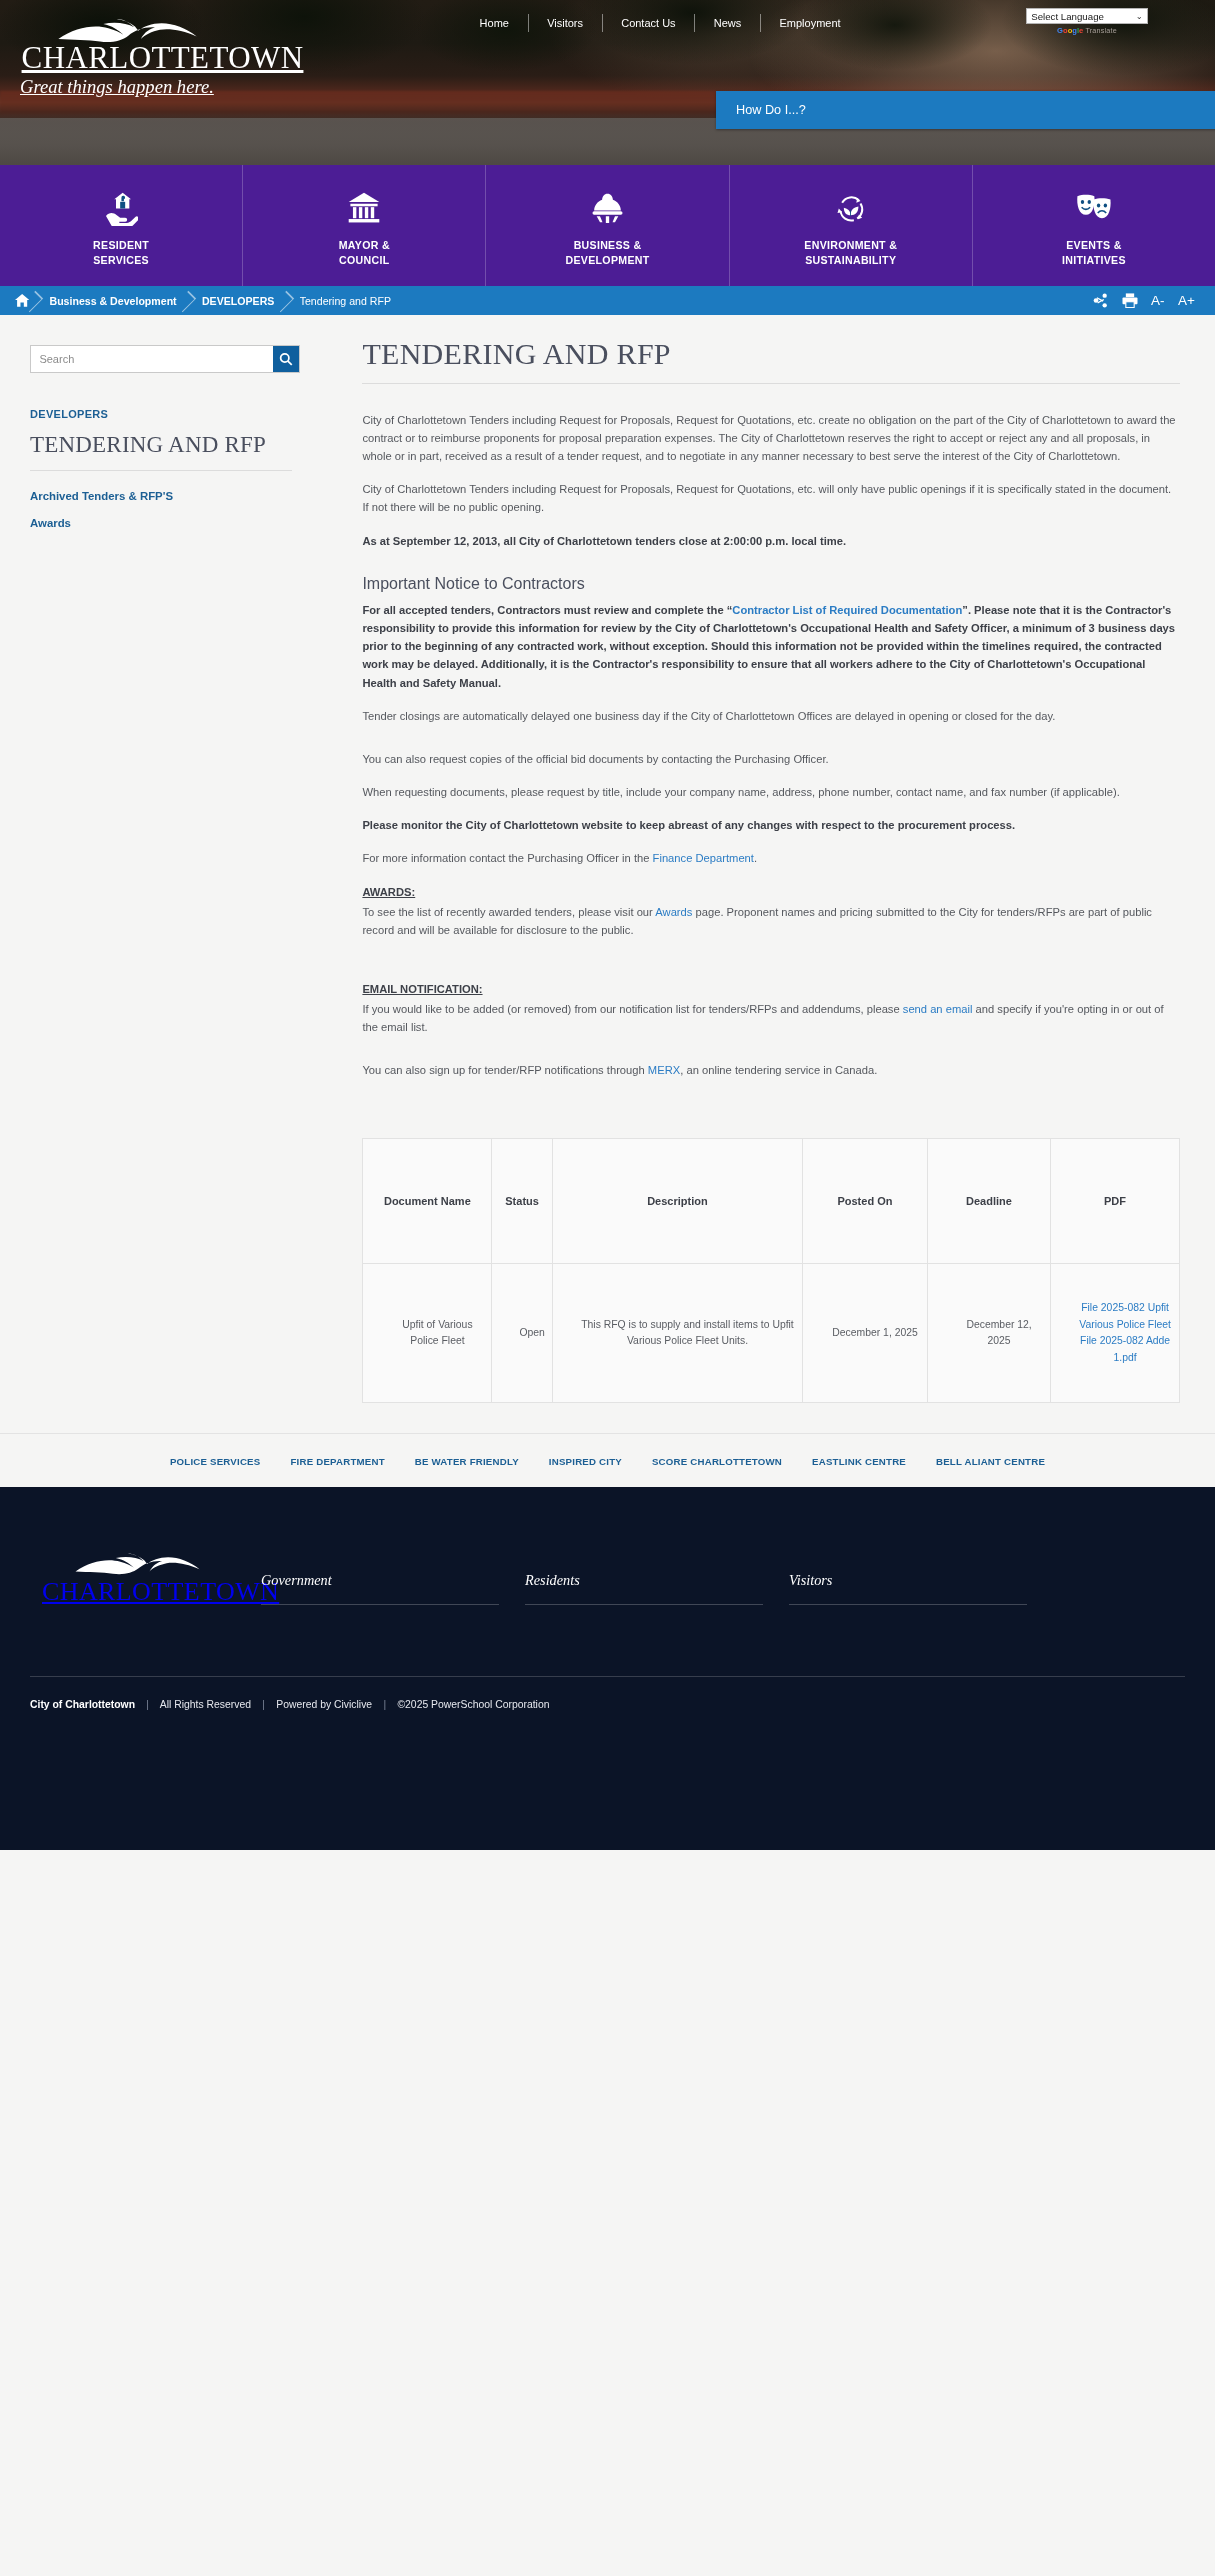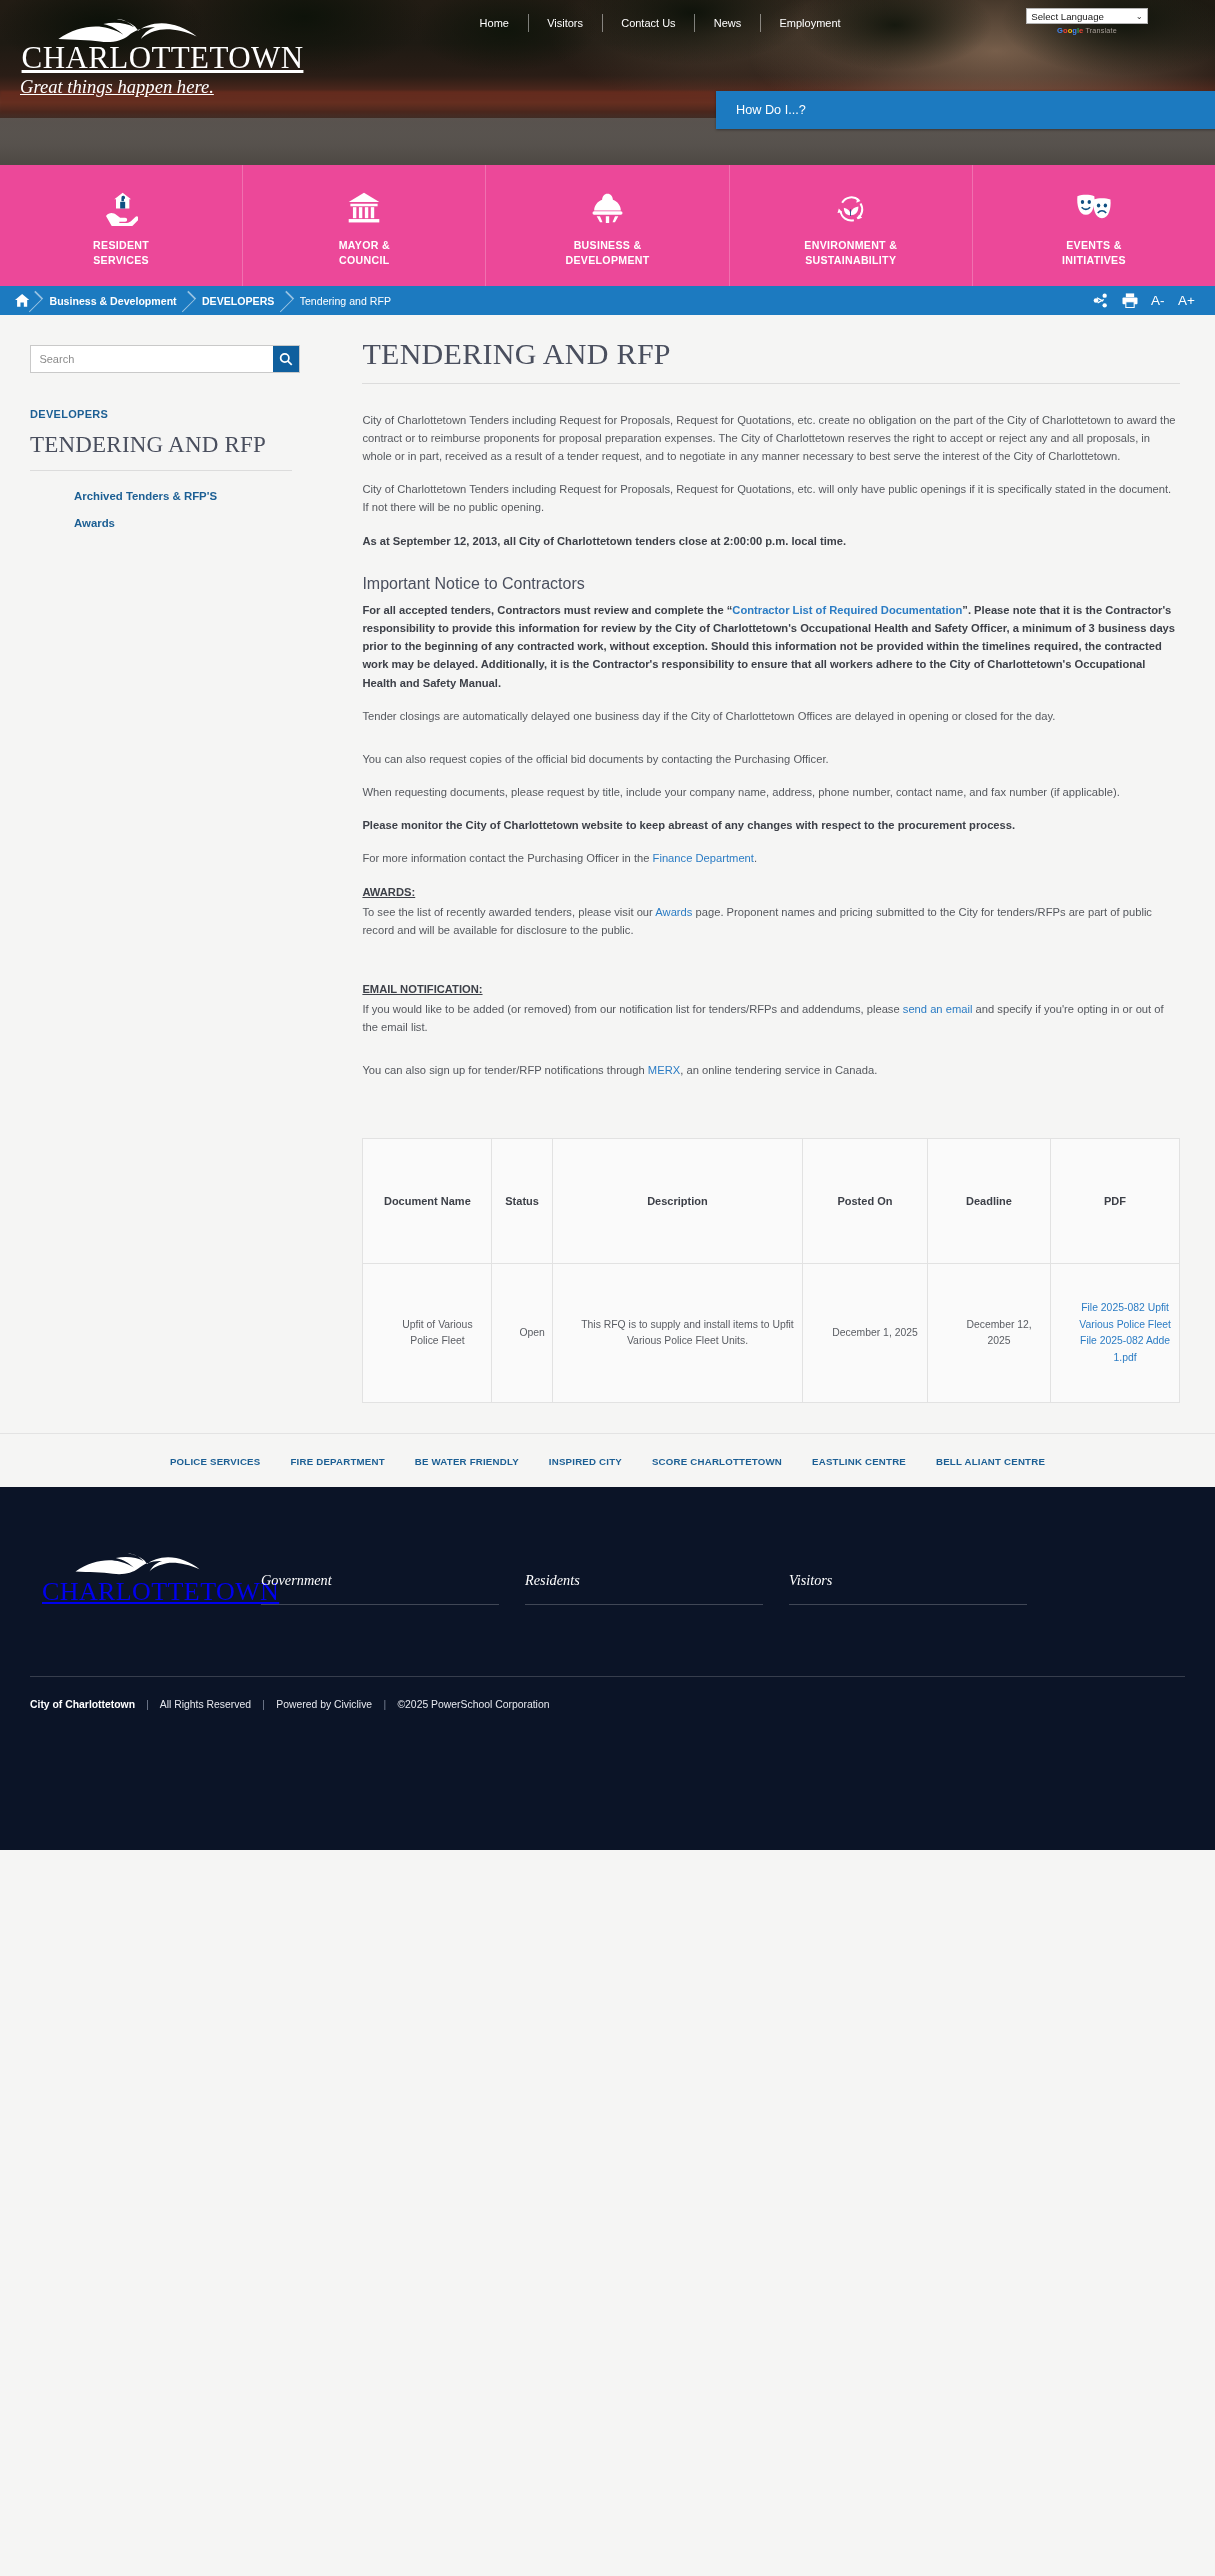--- a/index.html
+++ b/index.html
@@ -111,21 +111,21 @@
   }
   .howdo-btn {
     width:37px; height:38px; background:#1a6aa8;
     border-left:0.8px solid rgba(255,255,255,0.35);
     display:flex; align-items:center; justify-content:center;
     color:#fff; font-size:12.7px;
   }
 
   
   .mainnav {
-    display:flex; background:#ec4899; height:121px;
+    display:flex; background:#4c1d95; height:121px;
   }
   .mainnav-item {
     flex:1; display:flex; flex-direction:column;
     align-items:center; justify-content:center;
     color:#fff; text-decoration:none;
     border-right:0.8px solid rgba(255,255,255,0.22);
     padding-top:5px;
   }
   .mainnav-item:last-child { border-right:none; }
   .mainnav-icon { height:39px; display:flex; align-items:center; justify-content:center; margin-bottom:10px; }
@@ -188,21 +188,21 @@
     color:#1c5f94; letter-spacing:0.3px; text-decoration:none; display:block;
   }
   .side-title {
     font-family:"Liberation Serif", serif;
     font-size:23px; color:#4a4f5e; margin-top:11.8px; letter-spacing:0.2px;
   }
   .side-rule { border-bottom:0.8px solid #dcdcdc; width:262px; margin-top:11.8px; }
   .side-links { margin-top:18.6px; }
   .side-links a {
     display:block; color:#1c5f94; text-decoration:none;
-    font-size:11.4px; font-weight:bold; margin-bottom:15px;margin-left:44px;
+    font-size:11.4px; font-weight:bold; margin-bottom:15px;
   }
 
   
   h1.pagetitle {
     font-family:"Liberation Serif", serif;
     font-size:30px; color:#4a4f5e; font-weight:normal;
     margin:0 0 0 0; letter-spacing:0.3px;
   }
   .title-rule { border-bottom:0.8px solid #dcdcdc; margin:11.8px 0 27px 0; }
 

